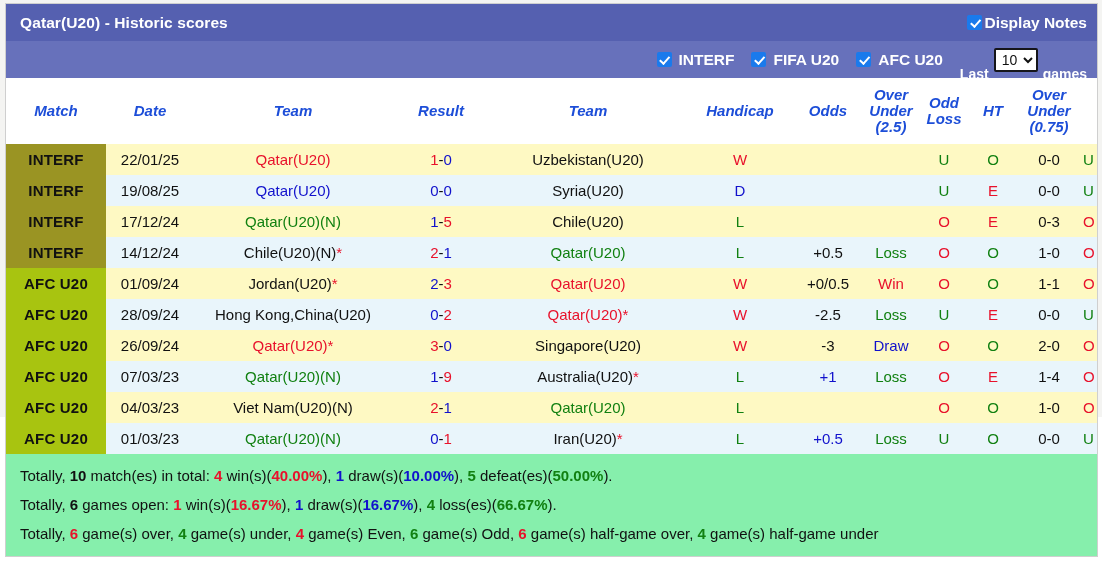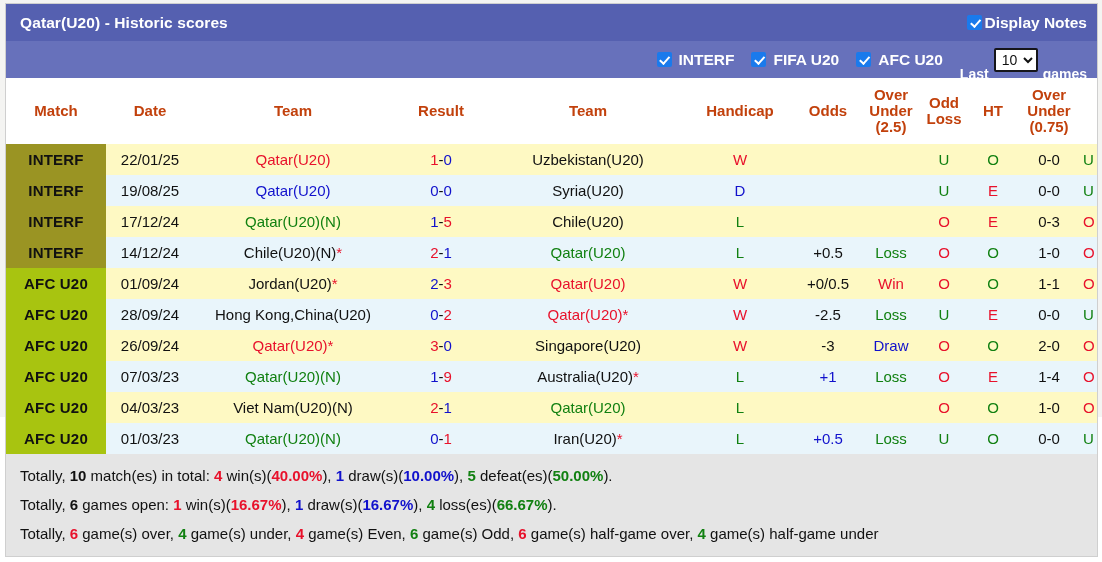--- a/index.html
+++ b/index.html
@@ -86,26 +86,27 @@
   
   table.scores{
     width:100%;
     border-collapse:collapse;
     table-layout:fixed;
     background:#ffffff;
   }
   table.scores th{
     font-size:15px;
     font-weight:bold;
-    color:#c2410c;
+    color:#1d4ed8;
     background:#ffffff;
     padding:9px 2px;
     vertical-align:middle;
     line-height:16px;
     border:0;
+    font-style:italic;
   }
   table.scores td{
     font-size:15px;
     padding:7px 3px;
     text-align:center;
     vertical-align:middle;
     border:0;
     white-space:nowrap;
     color:#111;
   }
@@ -135,21 +136,21 @@
   col.c-team2{width:196px;}
   col.c-hcap{width:108px;}
   col.c-odds{width:68px;}
   col.c-ou25{width:58px;}
   col.c-oe{width:48px;}
   col.c-ht{width:50px;}
   col.c-ou075{width:62px;}
 
   
   .footer{
-    background:#e5e5e5;
+    background:#86efac;
     padding:7px 0 8px 14px;
     box-sizing:border-box;
   }
   .footer p{
     margin:0;
     padding:5px 0;
     font-size:15px;
     color:#111111;
     line-height:19px;
     white-space:nowrap;

